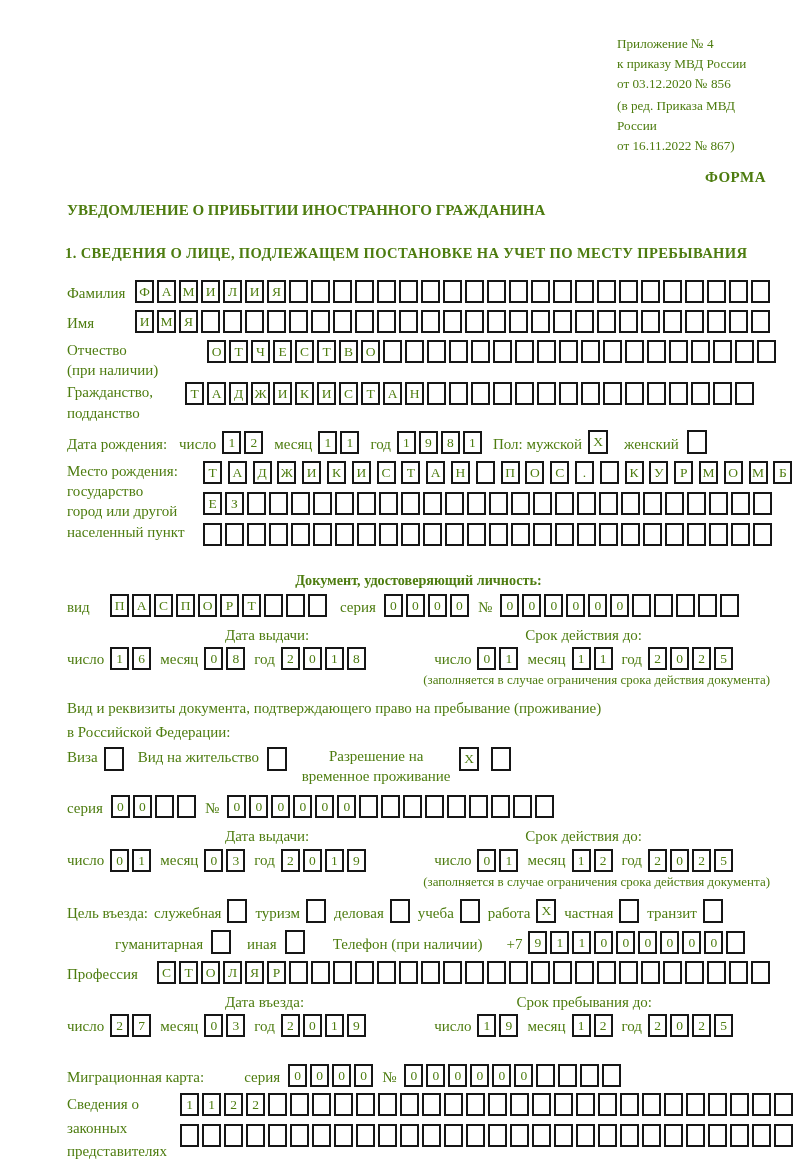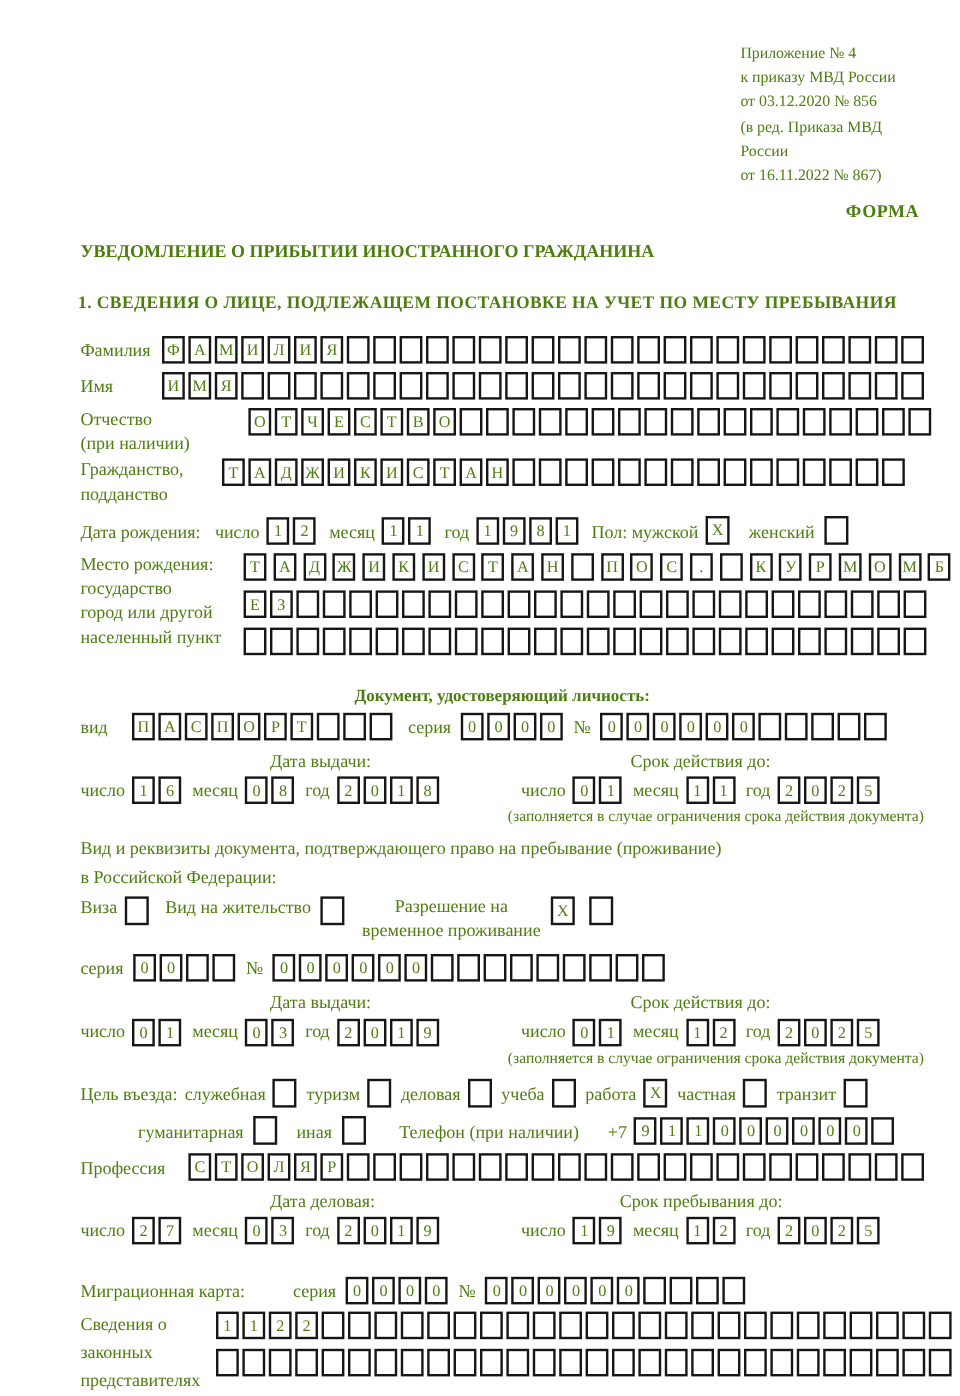--- a/index.html
+++ b/index.html
@@ -571,21 +571,21 @@
         <span class="cell"></span>
         <span class="cell"></span>
         <span class="cell"></span>
         <span class="cell"></span>
         <span class="cell"></span>
         <span class="cell"></span>
       </span>
   </div>
 
   <div class="dheads entry">
-    <span class="h1">Дата деловая:</span>
+    <span class="h1">Дата въезда:</span>
     <span class="h2">Срок пребывания до:</span>
   </div>
   <div class="dateline">
     <div class="dgroup">
       <span>число</span>
       <span class="cellrow">
           <span class="cell">2</span>
           <span class="cell">7</span>
         </span>
       <span>месяц</span>

